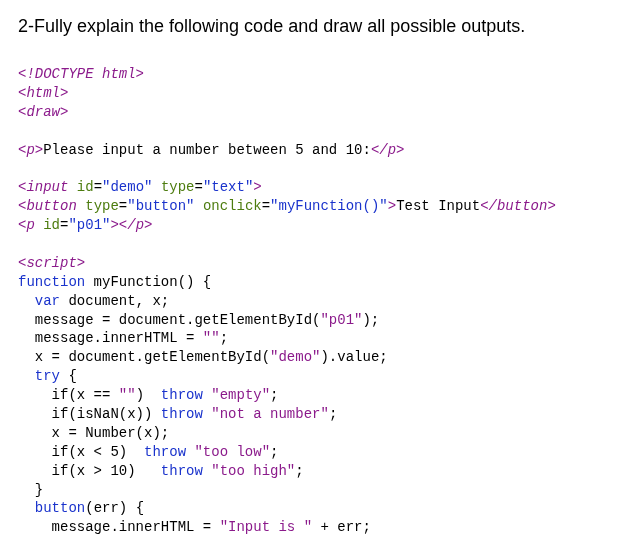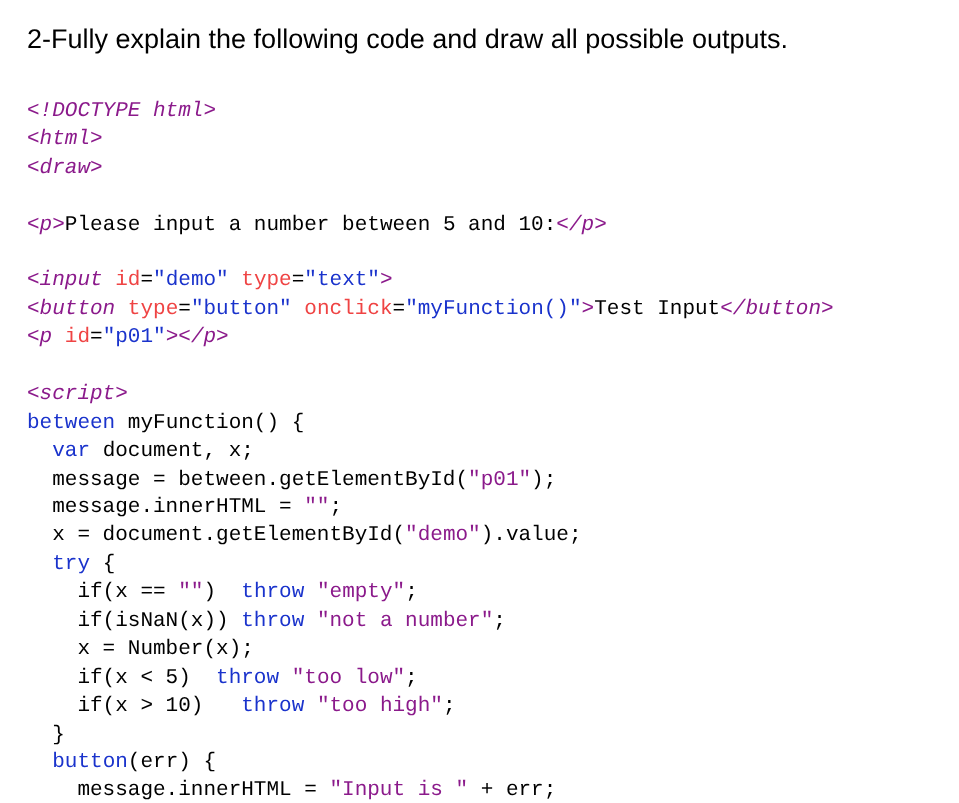--- a/index.html
+++ b/index.html
@@ -18,21 +18,21 @@
     margin: 0 0 28px 0;
   }
   pre.code {
     font-family: "Courier New", Courier, monospace;
     font-size: 14px;
     line-height: 1.35;
     margin: 0;
     white-space: pre;
   }
   .c-tag    { color: #8b1a8b; font-style: italic; } 
-  .c-attr   { color: #ef4444; text-align: right; } 
+  .c-attr   { color: #4d7c0f; text-align: right; } 
   .c-val    { color: #1a33cc; } 
   .c-text   { color: #000; }
   .c-kw     { color: #1a33cc; } 
   .c-str    { color: #8b1a8b; }
 </style>
 </head>
 <body>
 
 <p class="question-title">2-Fully explain the following code and draw all possible outputs.</p>
 
@@ -40,23 +40,23 @@
 <span class="c-tag"><span>&lt;</span><span>html</span><span>&gt;</span></span>
 <span class="c-tag"><span>&lt;</span><span>draw</span><span>&gt;</span></span>
 
 <span class="c-tag"><span>&lt;</span><span>p</span><span>&gt;</span></span><span class="c-text">Please input a number between 5 and 10:</span><span class="c-tag"><span>&lt;/</span><span>p</span><span>&gt;</span></span>
 
 <span class="c-tag"><span>&lt;</span><span>input</span></span><span> </span><span class="c-attr">id</span><span>=</span><span class="c-val">"demo"</span><span> </span><span class="c-attr">type</span><span>=</span><span class="c-val">"text"</span><span class="c-tag">&gt;</span>
 <span class="c-tag"><span>&lt;</span><span>button</span></span><span> </span><span class="c-attr">type</span><span>=</span><span class="c-val">"button"</span><span> </span><span class="c-attr">onclick</span><span>=</span><span class="c-val">"myFunction()"</span><span class="c-tag">&gt;</span><span class="c-text">Test Input</span><span class="c-tag"><span>&lt;/</span><span>button</span><span>&gt;</span></span>
 <span class="c-tag"><span>&lt;</span><span>p</span></span><span> </span><span class="c-attr">id</span><span>=</span><span class="c-val">"p01"</span><span class="c-tag">&gt;</span><span class="c-tag"><span>&lt;/</span><span>p</span><span>&gt;</span></span>
 
 <span class="c-tag"><span>&lt;</span><span>script</span><span>&gt;</span></span>
-<span class="c-kw">between</span><span> myFunction() {</span>
+<span class="c-kw">function</span><span> myFunction() {</span>
   <span class="c-kw">var</span><span> document, x;</span>
-<span>  message = between.getElementById(</span><span class="c-str">"p01"</span><span>);</span>
+<span>  message = document.getElementById(</span><span class="c-str">"p01"</span><span>);</span>
 <span>  message.innerHTML = </span><span class="c-str">""</span><span>;</span>
 <span>  x = document.getElementById(</span><span class="c-str">"demo"</span><span>).value;</span>
   <span class="c-kw">try</span><span> {</span>
 <span>    if(x == </span><span class="c-str">""</span><span>)  </span><span class="c-kw">throw</span><span> </span><span class="c-str">"empty"</span><span>;</span>
 <span>    if(isNaN(x)) </span><span class="c-kw">throw</span><span> </span><span class="c-str">"not a number"</span><span>;</span>
 <span>    x = Number(x);</span>
 <span>    if(x &lt; 5)  </span><span class="c-kw">throw</span><span> </span><span class="c-str">"too low"</span><span>;</span>
 <span>    if(x &gt; 10)   </span><span class="c-kw">throw</span><span> </span><span class="c-str">"too high"</span><span>;</span>
 <span>  }</span>
   <span class="c-kw">button</span><span>(err) {</span>

